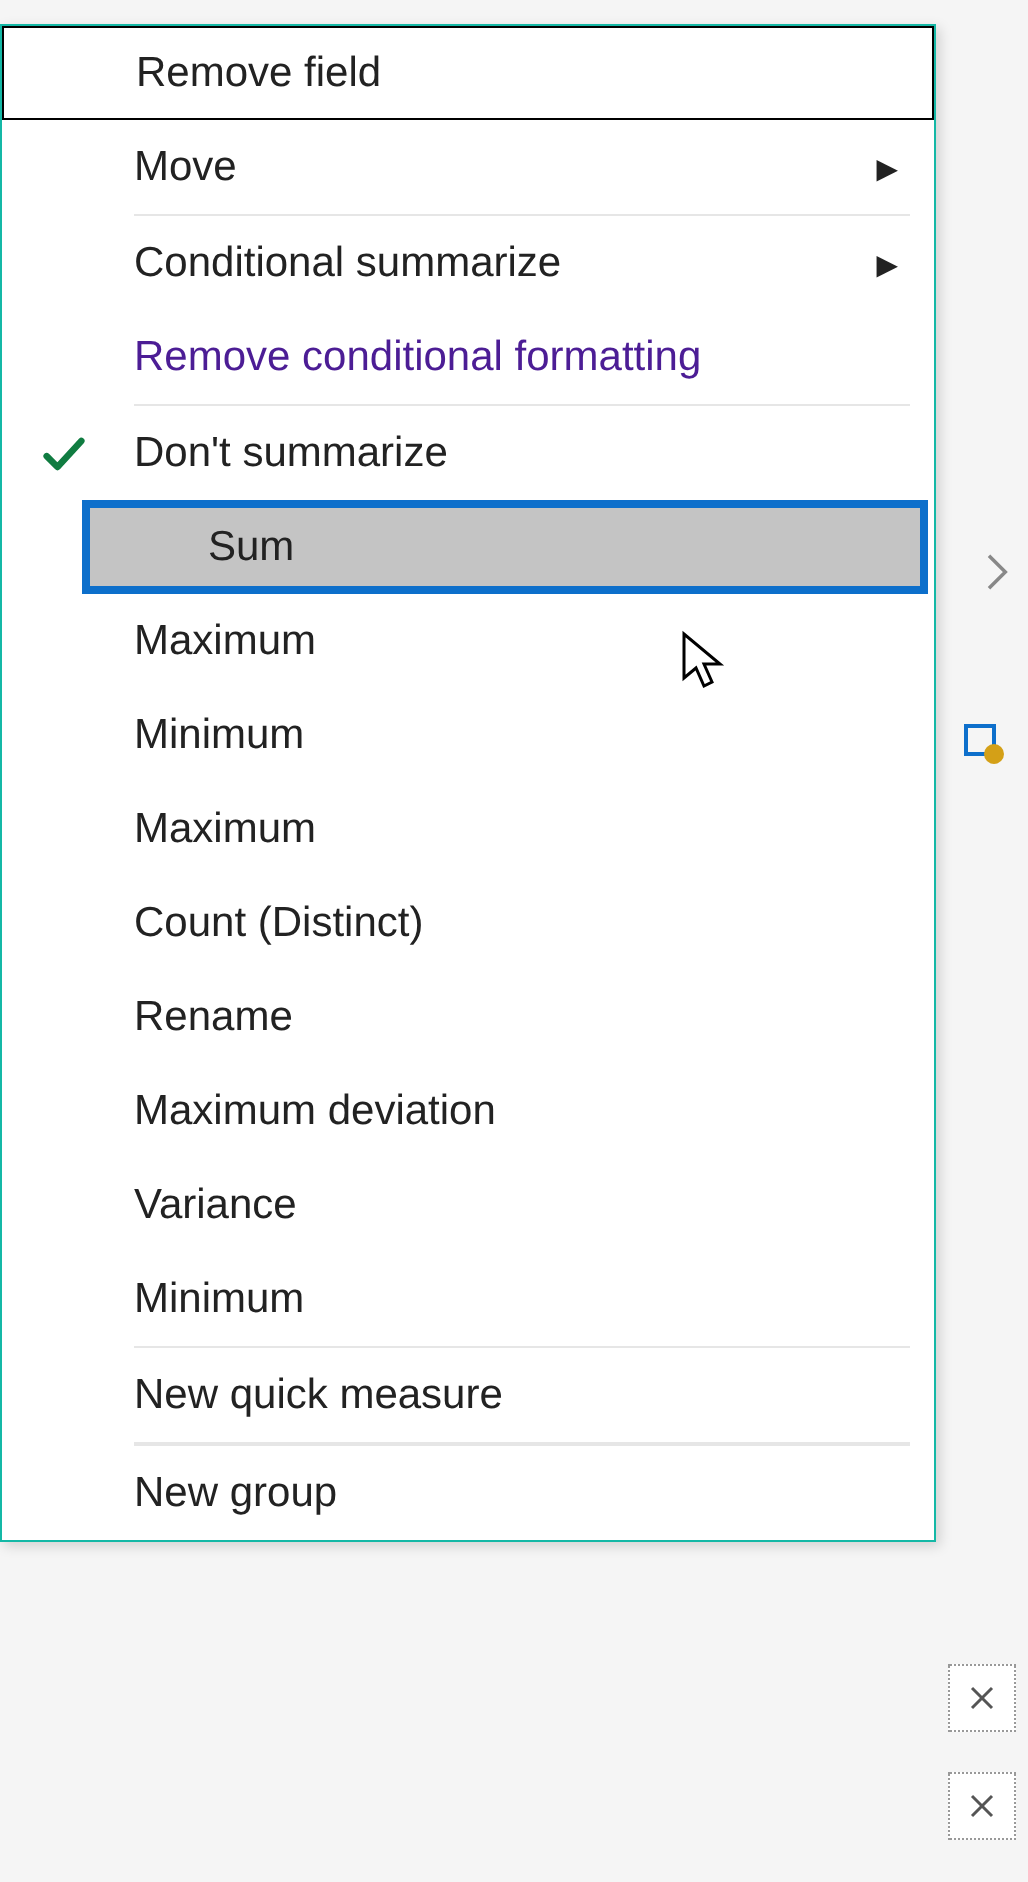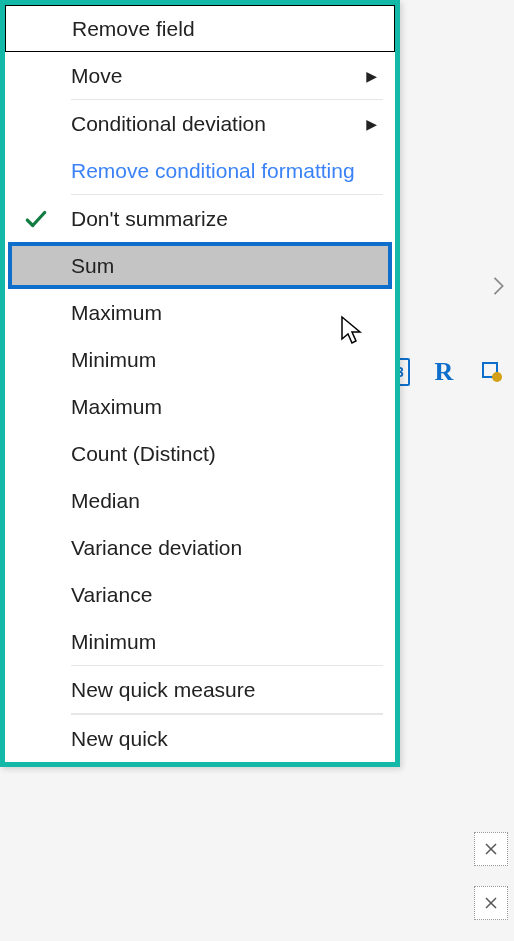--- a/index.html
+++ b/index.html
@@ -9,38 +9,38 @@
       color: #222;
       width: 514px;
       height: 941px;
       position: relative;
       background: #f5f5f5;
       overflow: hidden;
     }
     .menu {
       position: absolute;
       left: 0;
-      top: 0;
-      width: 400px;
+      top: 12px;
+      width: 468px;
       background: #fff;
-      border: 5px solid #14b8a6;
+      border: 1px solid #14b8a6;
       box-shadow: 2px 2px 6px rgba(0,0,0,0.15);
       z-index: 10;
     }
     .menu-item {
       display: flex;
       align-items: center;
       min-height: 47px;
       padding: 8px 18px 8px 66px;
       position: relative;
       cursor: pointer;
       color: #222;
     }
     .menu-item.disabled {
-      color: #3b82f6;
+      color: #4c1d95;
       cursor: default;
     }
     .menu-item .submenu-arrow {
       margin-left: auto;
       font-size: 14px;
       color: #222;
     }
     .separator {
       height: 1px;
       background: #e6e6e6;
@@ -50,20 +50,21 @@
     .check {
       position: absolute;
       left: 18px;
       top: 50%;
       transform: translateY(-50%);
       color: #107C41;
     }
     .check svg { display: block; }
     .highlighted-wrapper {
       position: relative;
+      margin-left: 37px;
     }
     .highlighted-box {
       position: absolute;
       left: 3px;
       right: 3px;
       top: 0;
       bottom: 0;
       border: 4px solid #0D6FCB;
       background: #c4c4c4;
       z-index: 1;
@@ -180,21 +181,21 @@
 <div class="menu">
   <div class="menu-item remove-field-border">
     <span>Remove field</span>
   </div>
   <div class="menu-item">
     <span>Move</span>
     <span class="submenu-arrow">▶</span>
   </div>
   <div class="separator"></div>
   <div class="menu-item">
-    <span>Conditional deviation</span>
+    <span>Conditional summarize</span>
     <span class="submenu-arrow">▶</span>
   </div>
   <div class="menu-item disabled">
     <span>Remove conditional formatting</span>
   </div>
   <div class="separator"></div>
   <div class="menu-item">
     <span class="check">
       <svg width="26" height="26" viewBox="0 0 24 24" fill="none" stroke="#107C41" stroke-width="3" stroke-linecap="round" stroke-linejoin="round">
           <polyline points="4 13 9 18 20 6"></polyline>
@@ -214,39 +215,39 @@
   <div class="menu-item">
     <span>Minimum</span>
   </div>
   <div class="menu-item">
     <span>Maximum</span>
   </div>
   <div class="menu-item">
     <span>Count (Distinct)</span>
   </div>
   <div class="menu-item">
-    <span>Median</span>
-  </div>
-  <div class="menu-item">
-    <span>Variance deviation</span>
+    <span>Rename</span>
+  </div>
+  <div class="menu-item">
+    <span>Maximum deviation</span>
   </div>
   <div class="menu-item">
     <span>Variance</span>
   </div>
   <div class="menu-item">
     <span>Minimum</span>
   </div>
   <div class="separator"></div>
   <div class="menu-item">
     <span>New quick measure</span>
   </div>
   <div class="separator"></div>
   <div class="separator"></div>
   <div class="menu-item">
-    <span>New quick</span>
+    <span>New group</span>
   </div>
 </div>
 
 <div class="cursor">
   <svg width="24" height="32" viewBox="0 0 24 32">
     <path d="M2 2 L2 24 L8 19 L12 28 L16 26 L12 17 L20 17 Z" fill="white" stroke="black" stroke-width="1.5"></path>
   </svg>
 </div>
 
 </body></html>

